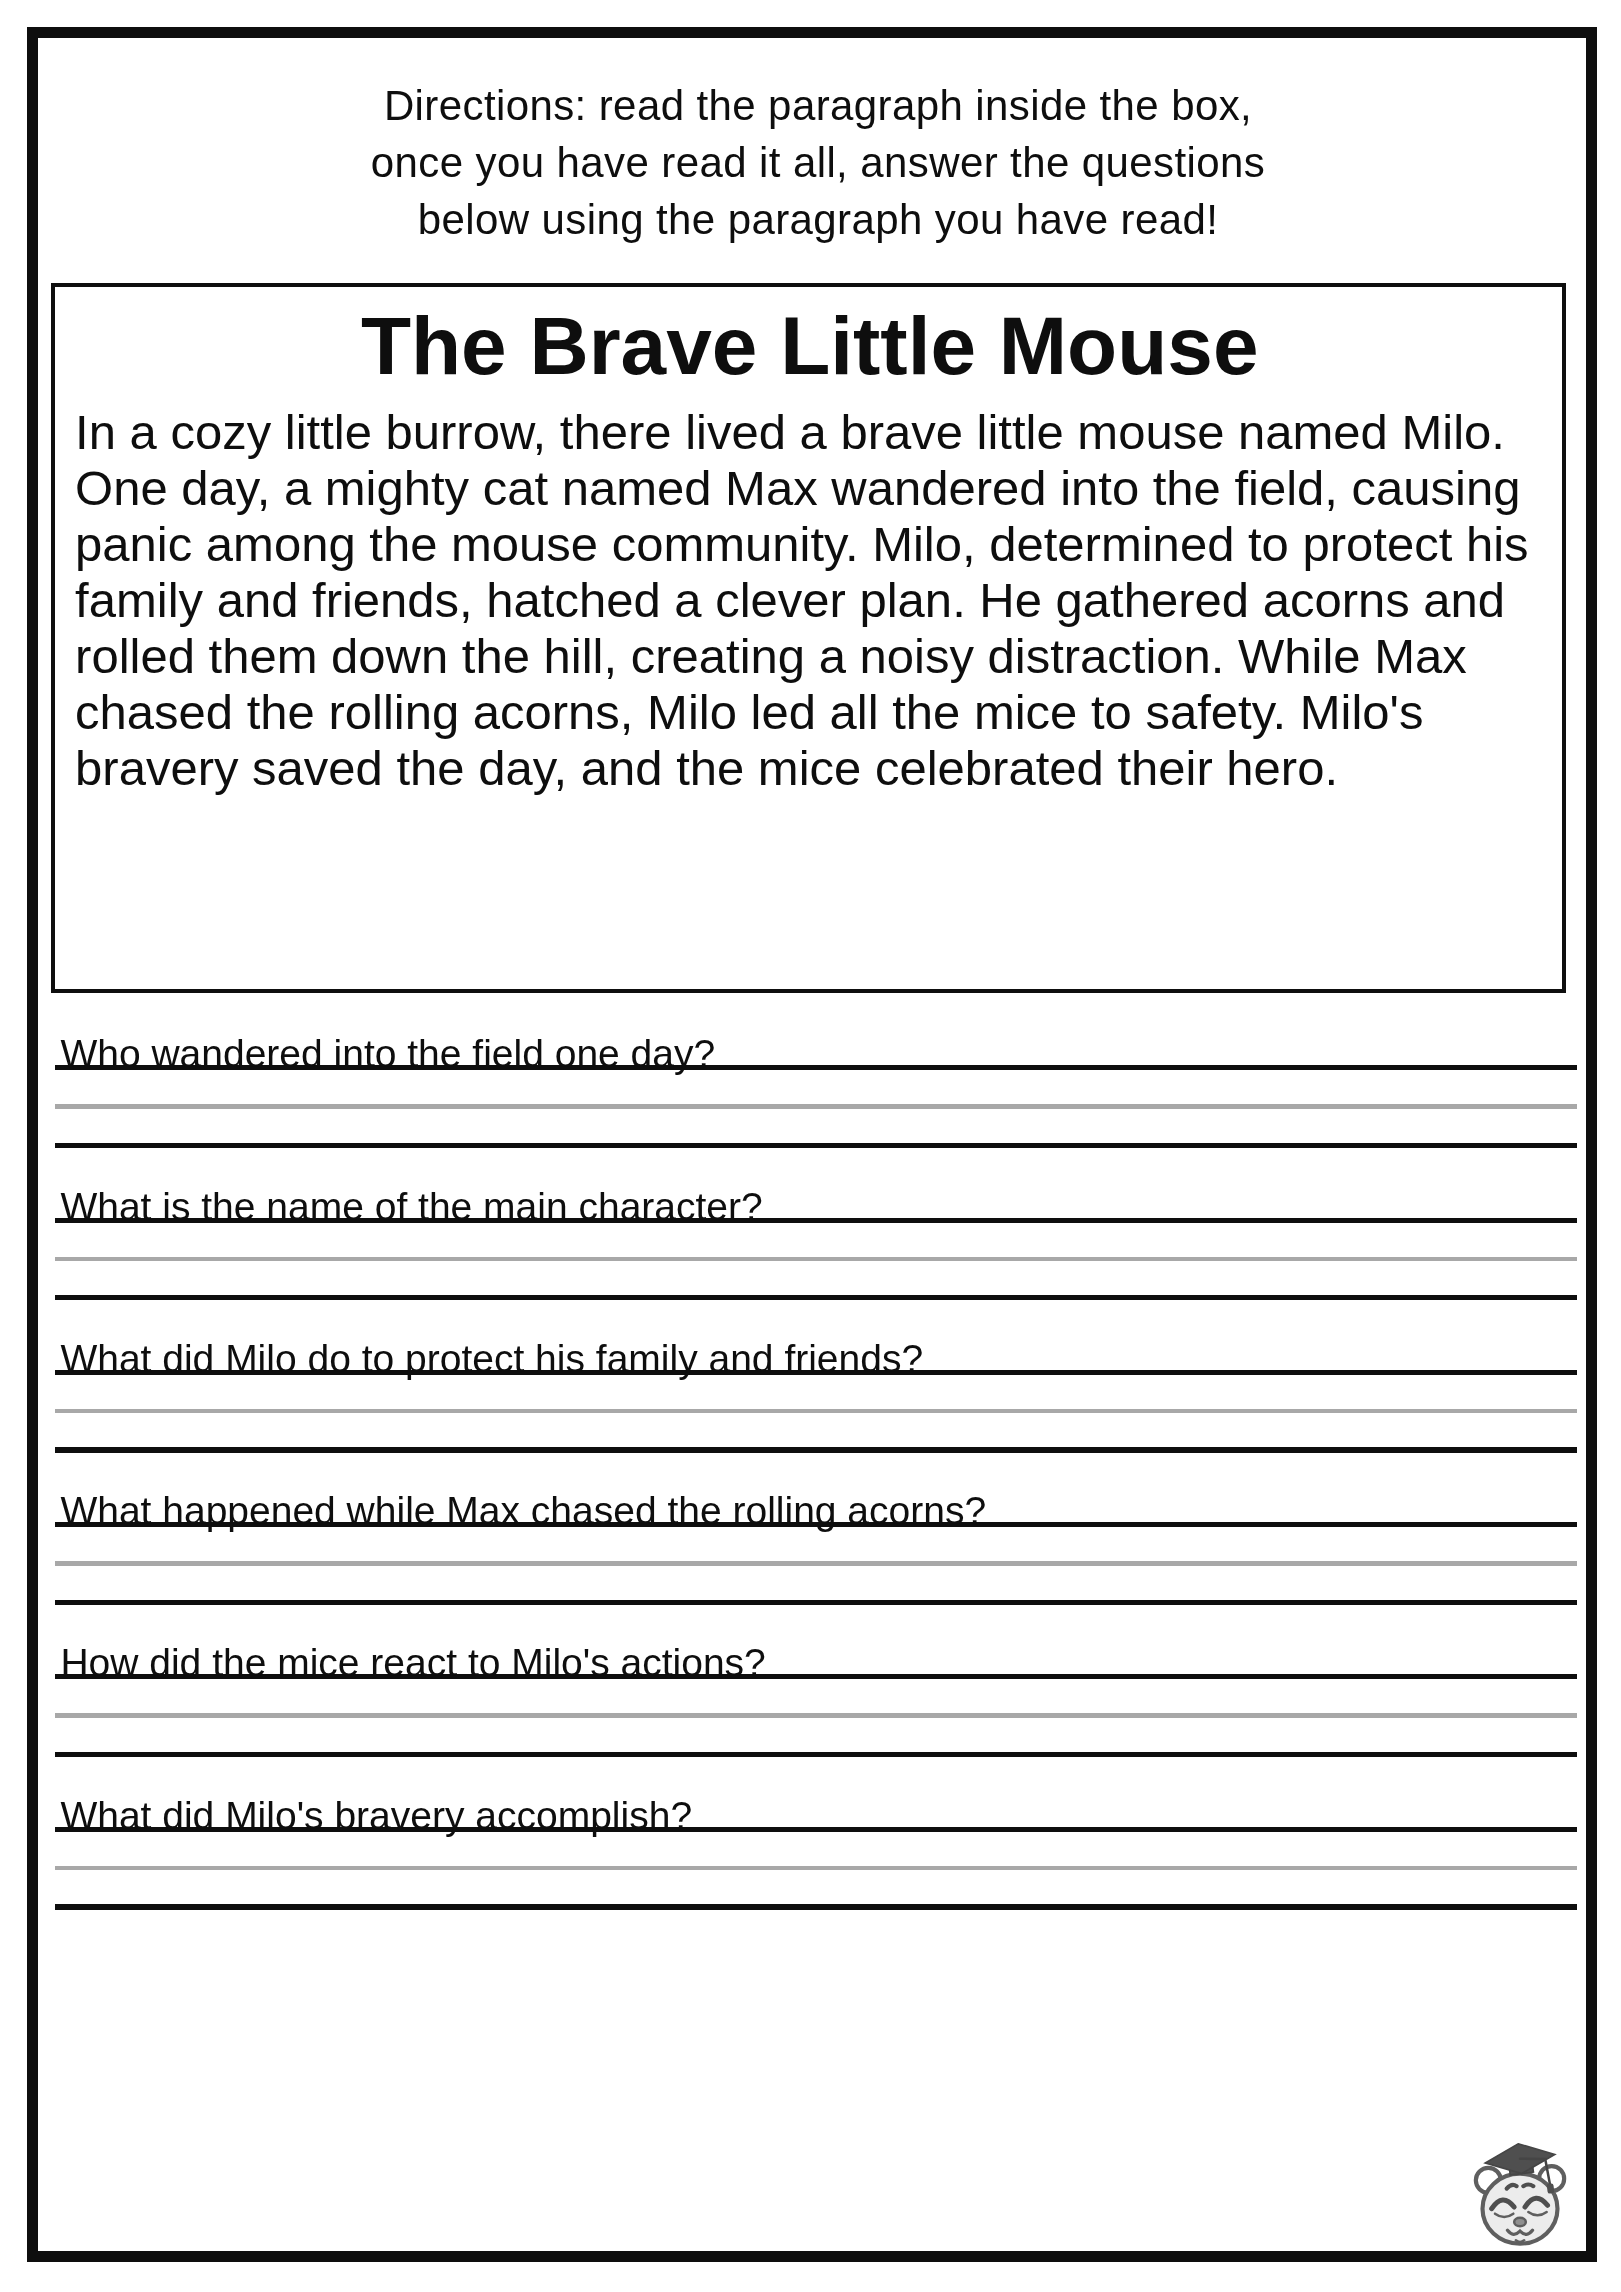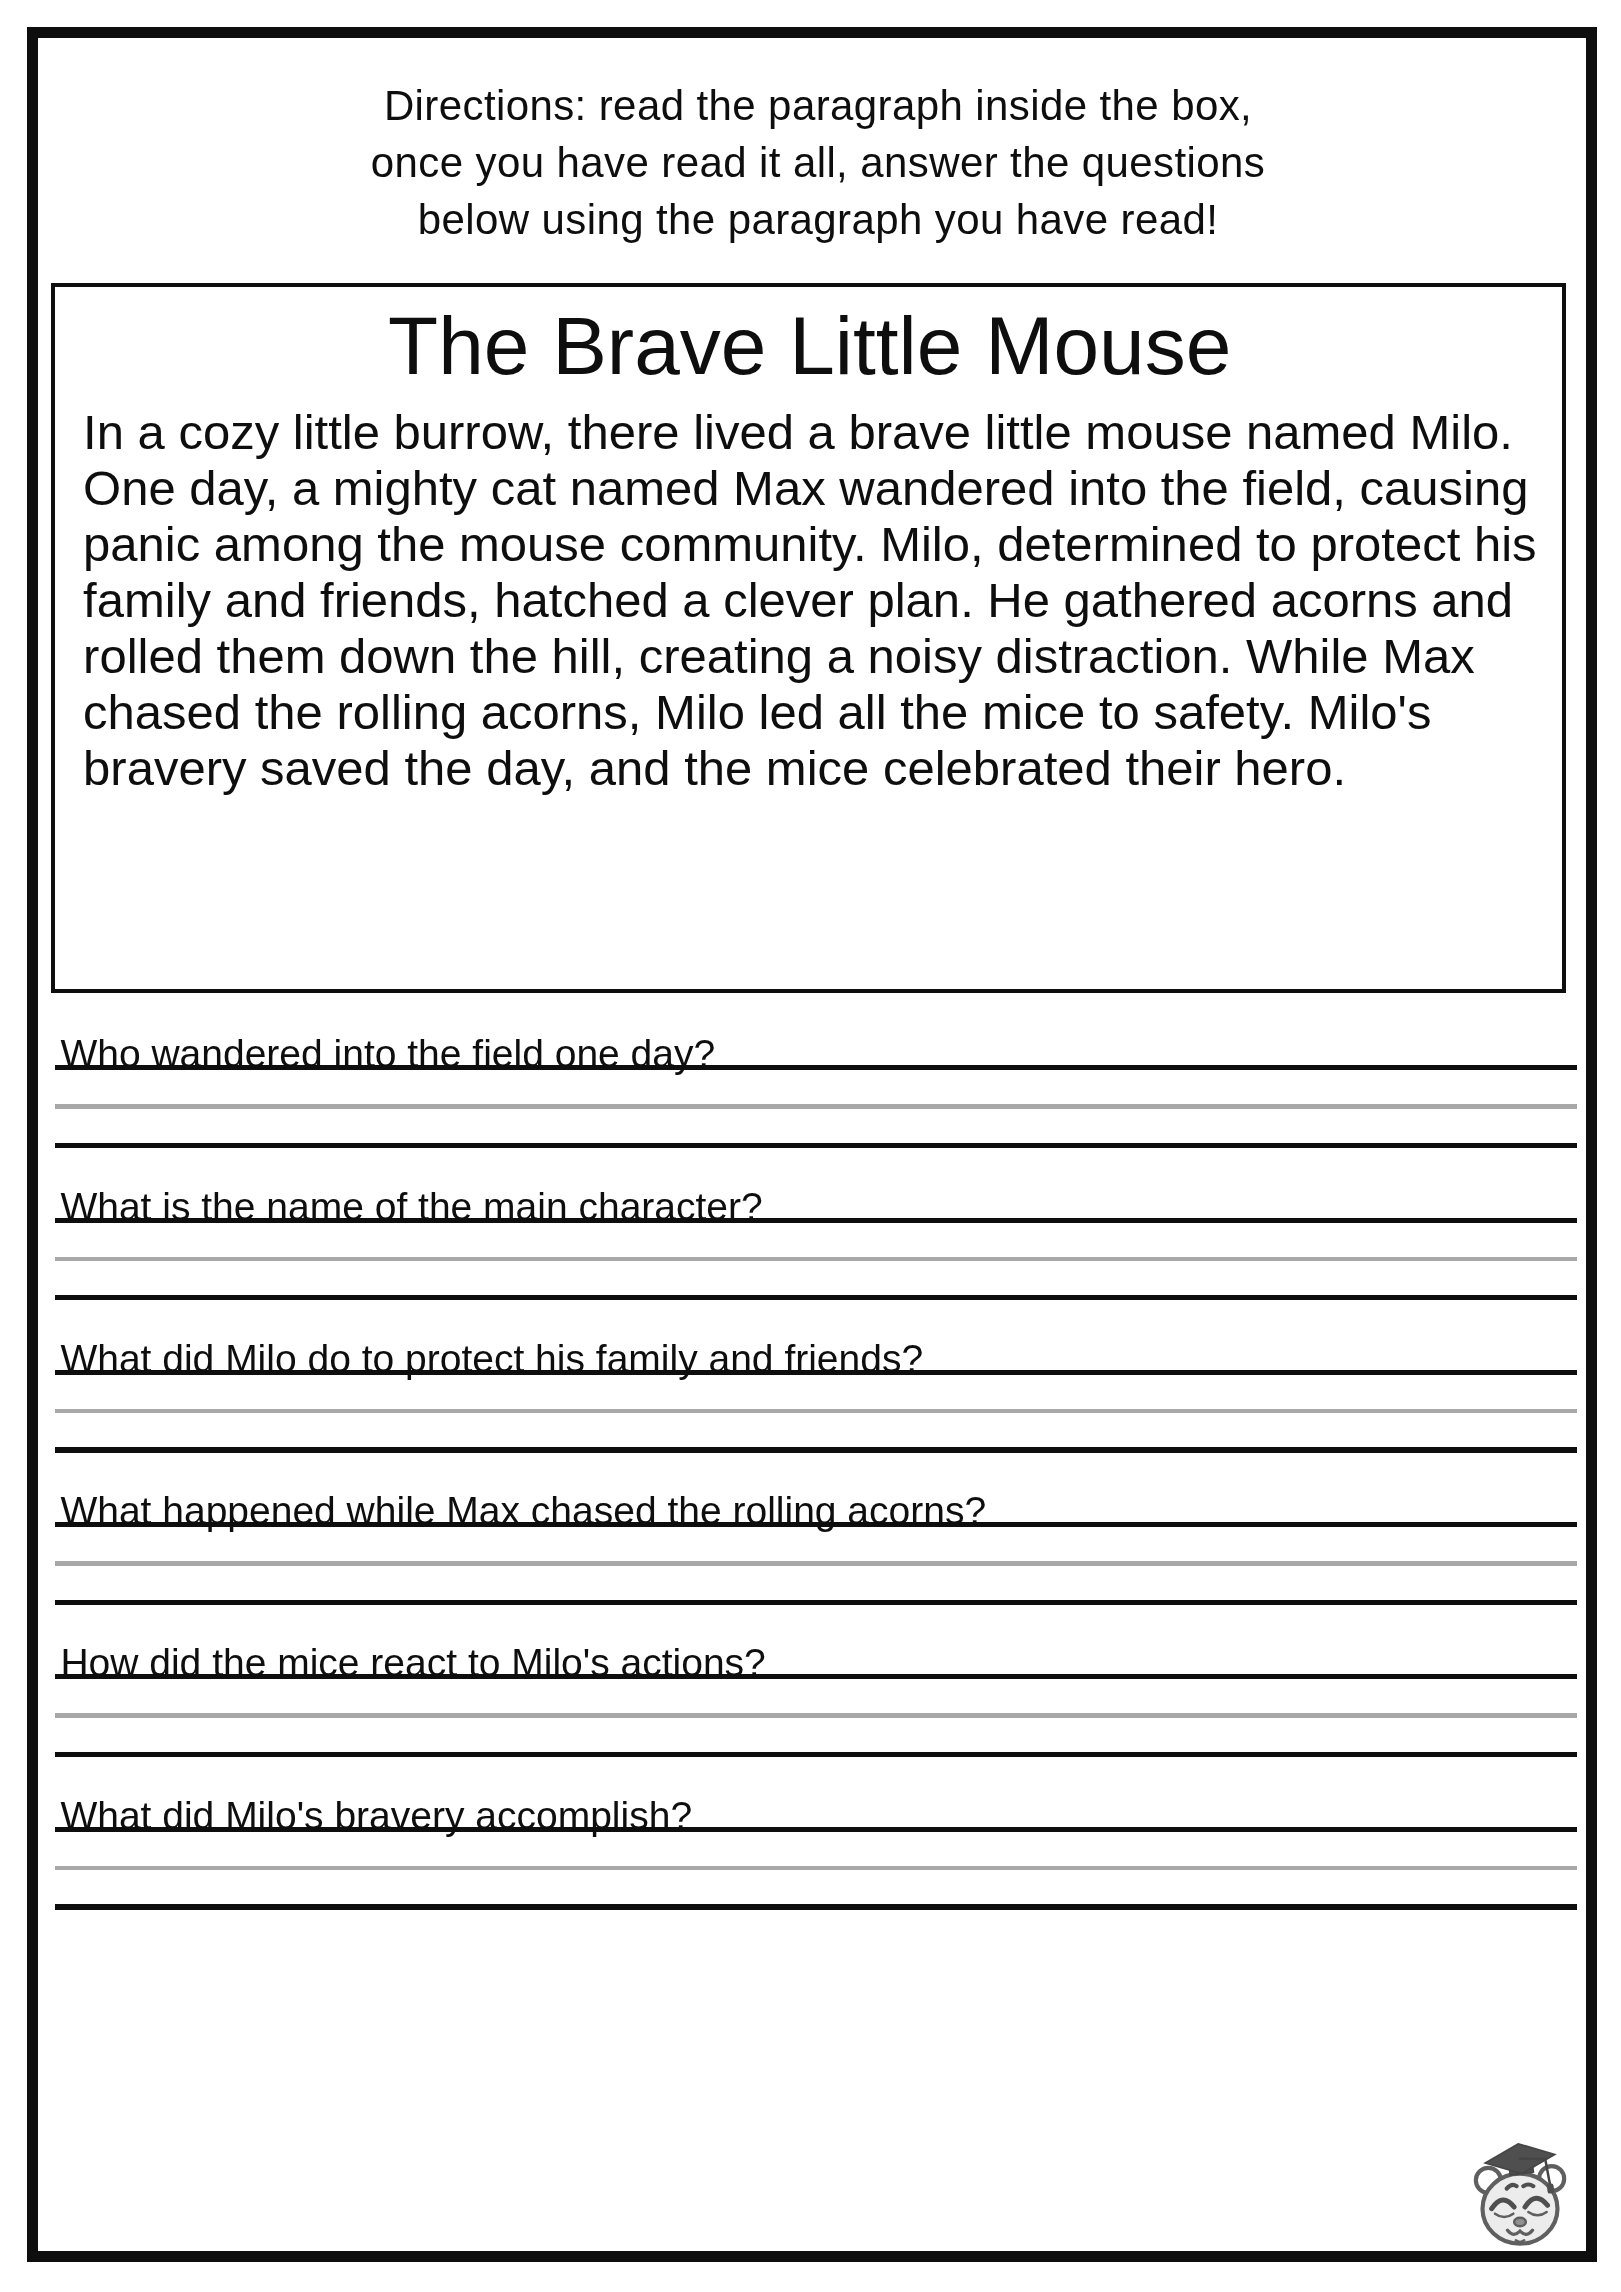--- a/index.html
+++ b/index.html
@@ -53,32 +53,31 @@
     border: 4.5px solid #0e0e0e;
     height: 688px;
     box-sizing: content-box;
     padding: 14.3px 18px 0 19.7px;
     overflow: hidden;
   }
   .story-title {
     text-align: center;
     font-size: 82px;
     line-height: 90px;
-    font-weight: 400;
+    font-weight: 700;
     letter-spacing: 0px;
     white-space: nowrap;
   }
   .story-text {
     margin-top: 12.5px;
     font-size: 49px;
     line-height: 56px;
     font-weight: 400;
     letter-spacing: 0px;
     text-align: left;
-    margin-left: 8px;
   }
   
   .questions {
     margin-top: 25px;
     padding: 0 9px 0 17px;
   }
   .q-block { margin-top: 22.4px; }
   .q-block:first-child { margin-top: 0; }
   .q-row {
     border-bottom: 5.4px solid #0e0e0e;

